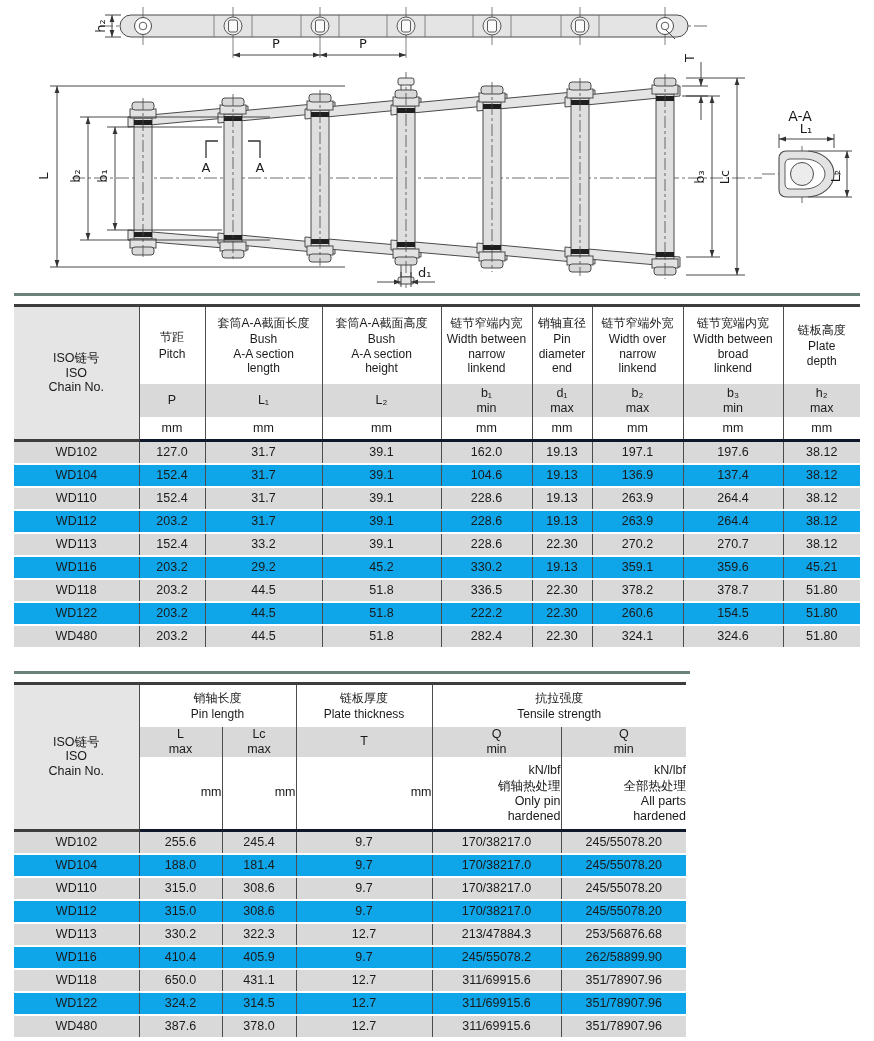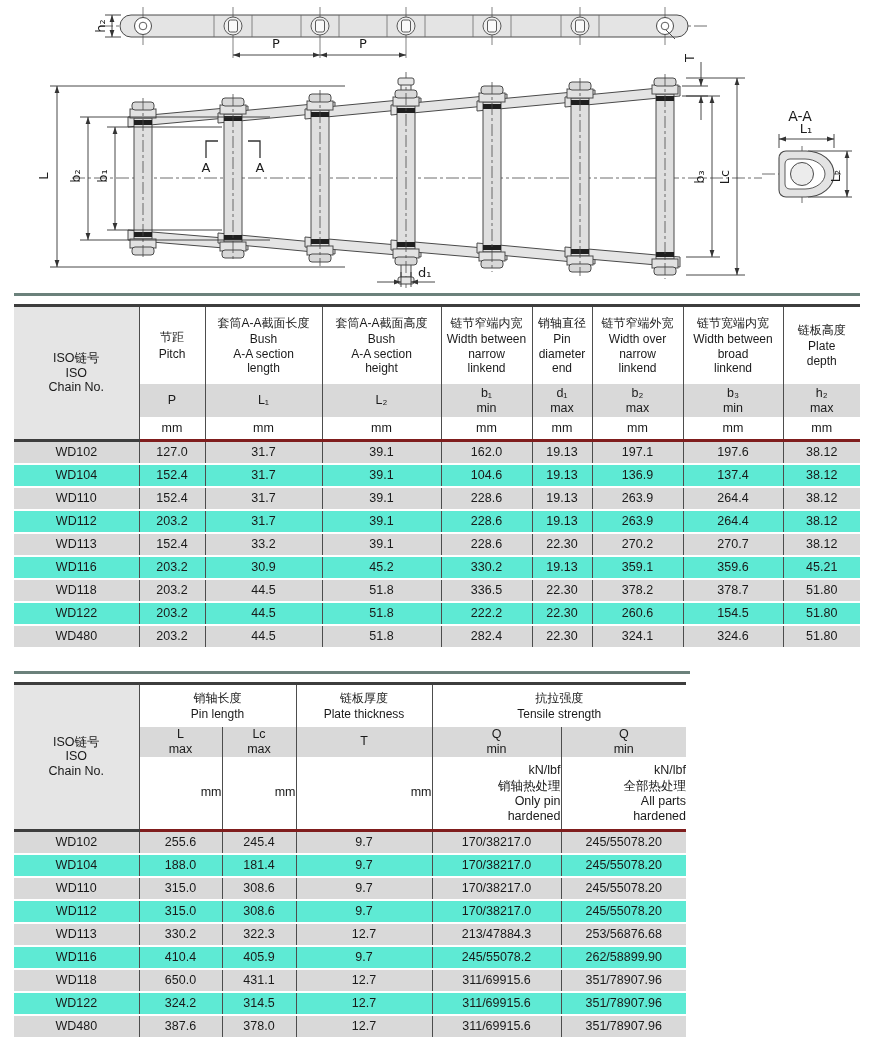--- a/index.html
+++ b/index.html
@@ -14,29 +14,29 @@
   table{border-collapse:collapse;table-layout:fixed;margin-left:14px;margin-top:8px;
         border-top:3px solid #3d3d3d;}
   th,td{font-weight:normal;text-align:center;vertical-align:middle;padding:0;
         white-space:pre-line;font-size:12.5px;line-height:1.18;}
   th.hcell,td{border-right:1px solid #4d4d4d;}
   tr th:last-child,tr td:last-child{border-right:none;}
   thead .row-a th{height:77px;}
   #t2 thead .row-a th{height:42px;}
   thead .row-b th{height:33px;background:#d9d9d9;}
   #t2 thead .row-b th{height:28px;}
-  thead .row-c th{height:22px;border-bottom:3px solid #7f1d1d;margin-top:20px;}
+  thead .row-c th{height:22px;border-bottom:3px solid #0f172a;margin-top:20px;}
   #t2 thead .row-c th{height:72px;text-align:right;}
   th.c1{background:#e5e5e5;border-right:1px solid #4d4d4d;border-bottom:3px solid #3d3d3d;}
   .cn{font-size:12px;}
   .en{font-size:12px;margin-top:2px;}
   .sym{font-size:12.5px;}
   tbody td{height:21px;border-bottom:2px solid #ffffff;}
   tbody tr.odd td{background:#d9d9d9;}
-  tbody tr.even td{background:#5eead4;}
+  tbody tr.even td{background:#0ea5e9;}
   .q-cell{vertical-align:top;}
   .q-unit{padding-top:4px;line-height:1.5;}
   .q-note{line-height:1.2;}
 </style>
 </head>
 <body>
 
 <div class="page">
 
   
@@ -361,21 +361,21 @@
           <td>39.1</td>
           <td>228.6</td>
           <td>22.30</td>
           <td>270.2</td>
           <td>270.7</td>
           <td>38.12</td>
         </tr>
         <tr class="even">
           <td>WD116</td>
           <td>203.2</td>
-          <td>30.9</td>
+          <td>29.2</td>
           <td>45.2</td>
           <td>330.2</td>
           <td>19.13</td>
           <td>359.1</td>
           <td>359.6</td>
           <td>45.21</td>
         </tr>
         <tr class="odd">
           <td>WD118</td>
           <td>203.2</td>

